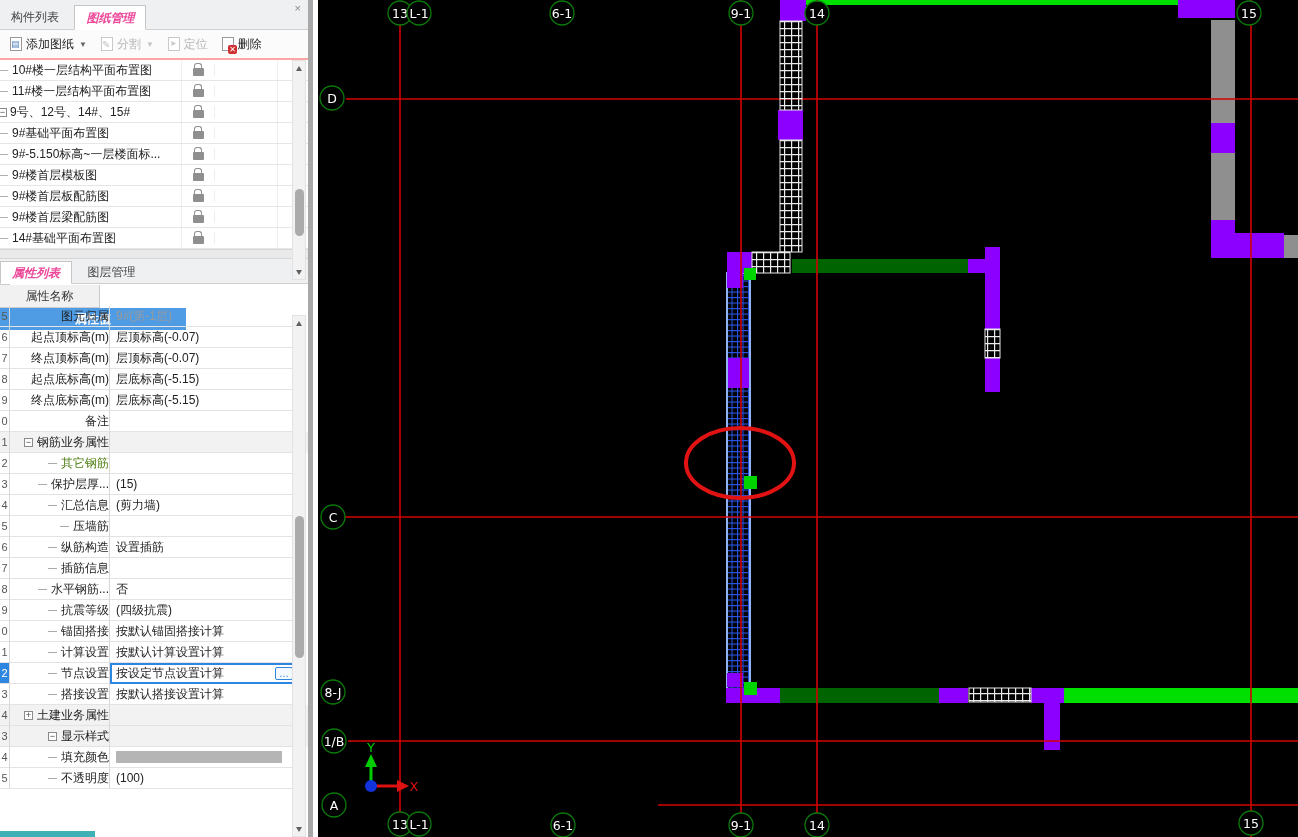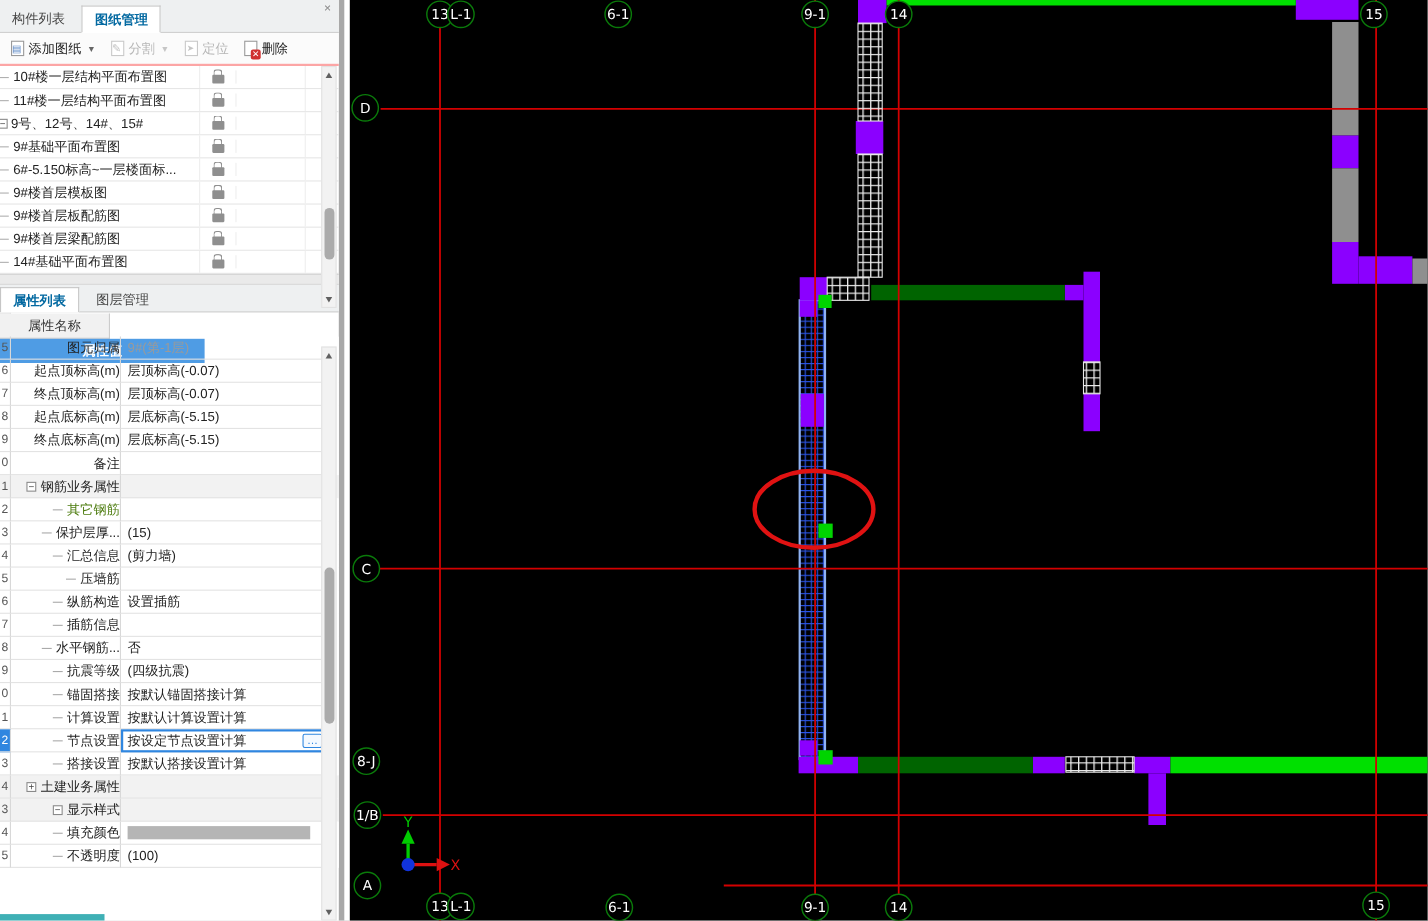--- a/index.html
+++ b/index.html
@@ -9,21 +9,21 @@
 
   
   .left-dock { position:absolute; left:0; top:0; width:313px; height:837px;
     background:#fff; border-right:5px solid #a8a8a8; }
 
   
   .tabbar { position:relative; height:30px; background:#eef0f1; border-bottom:1px solid #d0d0d0; padding-top:5px; }
   .tabbar .tab { display:inline-block; height:25px; line-height:25px; padding:0 11px;
     font-size:12px; color:#444; vertical-align:bottom; cursor:default; }
   .tabbar .tab.active { background:#fff; border:1px solid #c6c6c6; border-bottom:1px solid #fff;
-    font-weight:bold; color:#0369a1; }
+    font-weight:bold; color:#ec4899;font-style:italic; }
   .close-x { position:absolute; right:7px; top:3px; font-size:11px; color:#8a8a8a; line-height:10px; }
 
   
   .toolbar { display:flex; align-items:center; height:30px; background:#fbfbfb;
     border-bottom:2px solid #fca5a5; padding-left:3px; }
   .tbtn { display:flex; align-items:center; gap:4px; padding:0 7px; font-size:12px; color:#222; height:24px; }
   .tbtn.disabled { color:#b6b6b6; }
   .caret { font-size:8px; color:#666; margin-left:1px; }
   .tbtn.disabled .caret { color:#c6c6c6; }
   .ico { position:relative; width:12px; height:14px; border:1px solid #9a9a9a; background:#fff; flex:0 0 auto; }
@@ -183,21 +183,21 @@
             </div>
             <div class="d-lock">
               <span class="lock"></span>
             </div>
             <div class="d-level"></div>
           </div>
           <div class="drow child">
             <div class="d-name">
 
               <span class="dash"></span>
-              <span>6#-5.150标高~一层楼面标...</span>
+              <span>9#-5.150标高~一层楼面标...</span>
             </div>
             <div class="d-lock">
               <span class="lock"></span>
             </div>
             <div class="d-level"></div>
           </div>
           <div class="drow child">
             <div class="d-name">
 
               <span class="dash"></span>

